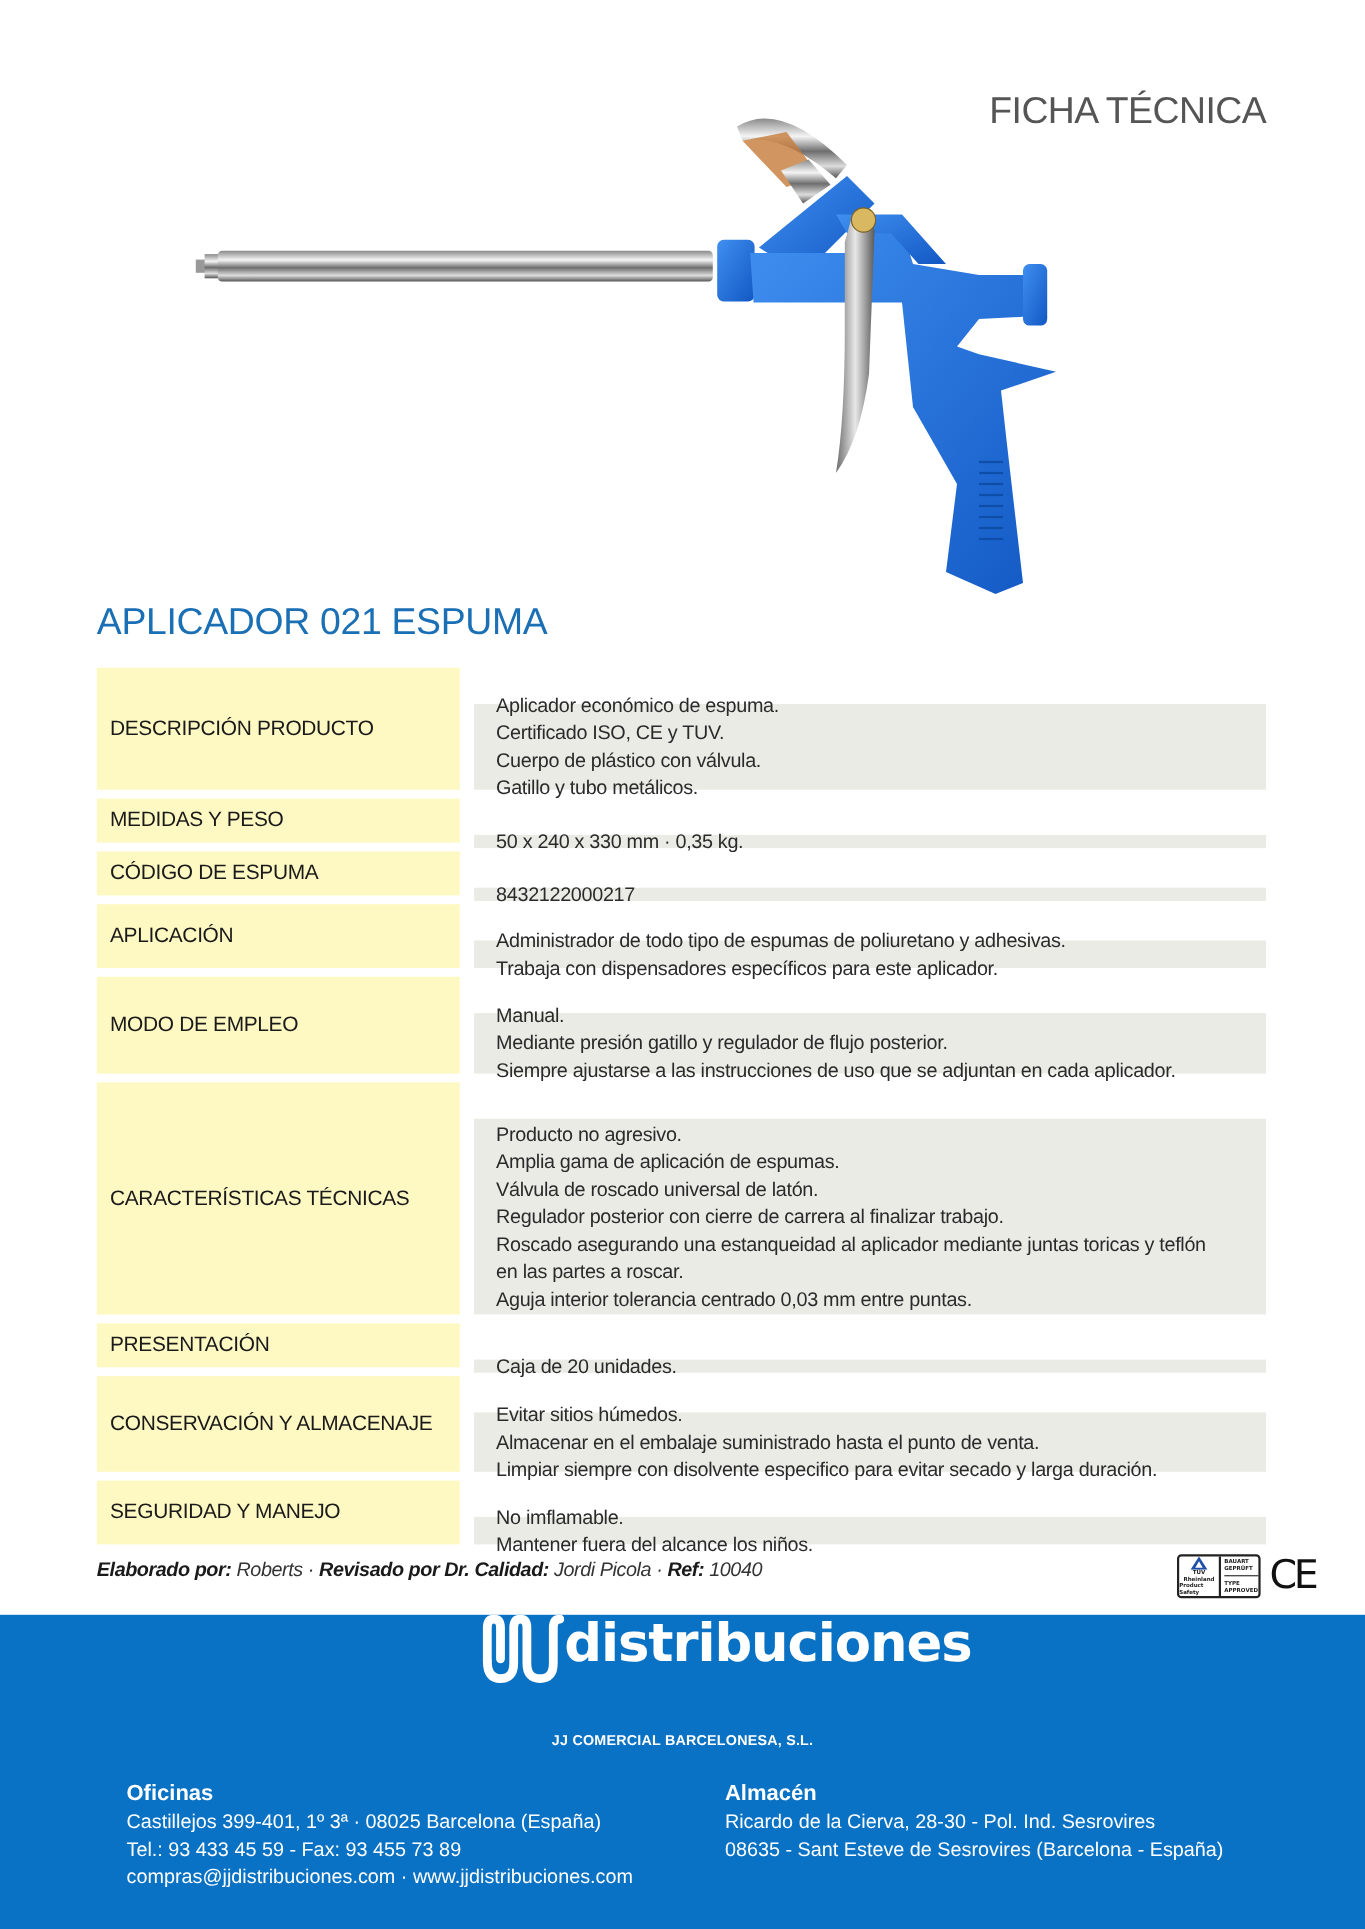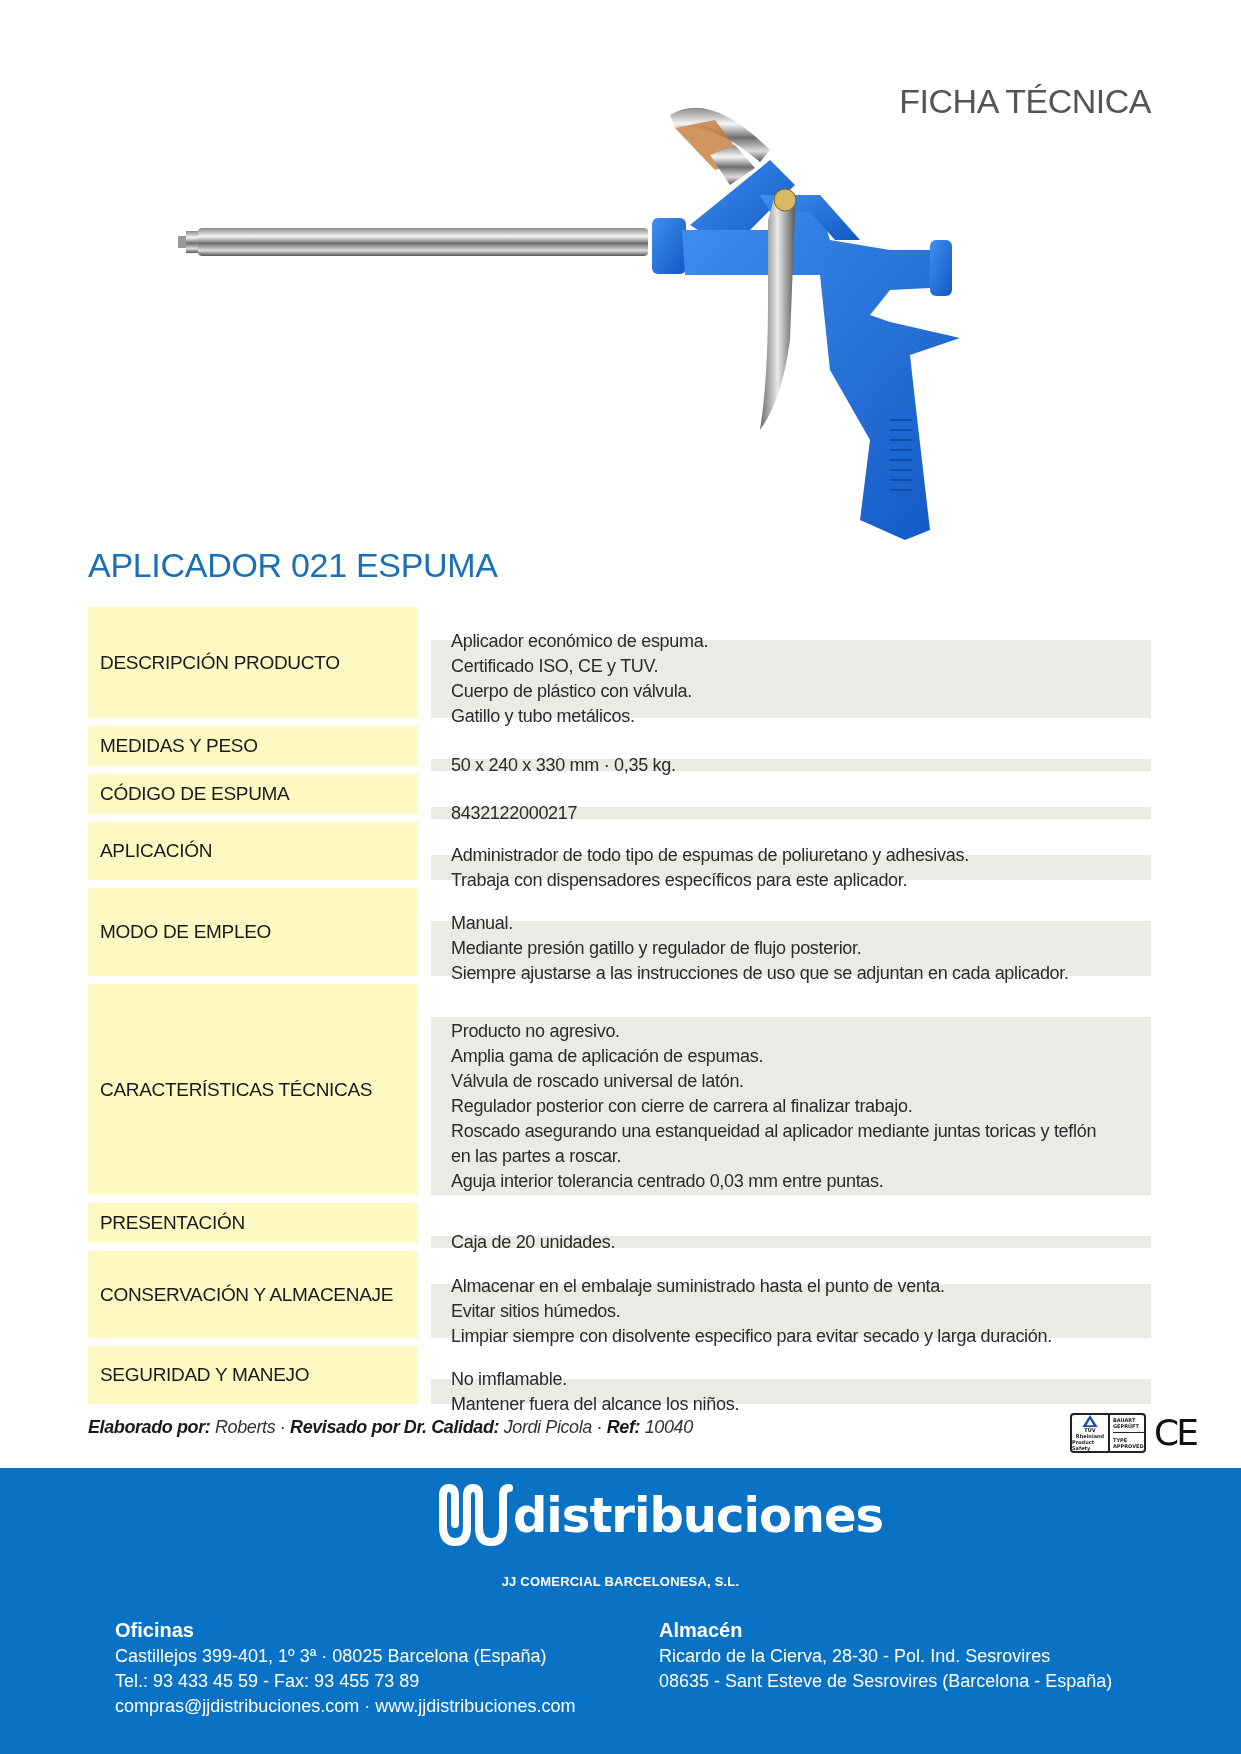--- a/index.html
+++ b/index.html
@@ -36,21 +36,21 @@
   .cert-logos { position:absolute; left:1070px; top:1413px; display:flex; align-items:center; gap:8px; }
   .tuv-badge {
     width:76px; height:40px; border:2px solid #222; border-radius:4px; display:flex; box-sizing:border-box;
     font-size:5px; font-weight:bold; color:#222; font-family:"DejaVu Sans", sans-serif;
   }
   .tuv-left { width:36px; border-right:2px solid #222; display:flex; flex-direction:column; align-items:center; justify-content:center; }
   .tuv-right { flex:1; display:flex; flex-direction:column; justify-content:space-around; padding-left:3px; }
   .tuv-right .sep { border-top:1px solid #222; }
   .ce-mark { font-size:36px; font-family:"DejaVu Sans", sans-serif; color:#111; letter-spacing:-3px; line-height:1; }
   .footer { position:absolute; left:0; top:1468px; width:1241px; height:286px; background:#0a72c4; color:#ffffff; }
-  .brand-logo { position:absolute; left:435px; top:16px; display:flex; align-items:center; }
+  .brand-logo { position:absolute; left:435px; top:0; display:flex; align-items:flex-start; }
   .brand-jj { width:78px; height:62px; }
   .brand-word { font-size:48px; font-weight:bold; color:#fff; letter-spacing:-1px; line-height:52px; font-family:"DejaVu Sans", sans-serif; }
   .company-name { position:absolute; left:0; width:1241px; top:106px; text-align:center; font-size:13px; font-weight:bold; letter-spacing:0.2px; }
   .office-block { position:absolute; left:115px; top:150px; font-size:18px; line-height:25px; }
   .warehouse-block { position:absolute; left:659px; top:150px; font-size:18px; line-height:25px; }
   .block-title { font-weight:bold; font-size:20px; display:block; margin-bottom:1px; }
   .footer .line { display:block; }
 </style>
 </head>
 <body>
@@ -165,22 +165,22 @@
   </div>
   <div class="spec-row" style="height:40px">
     <div class="spec-label">PRESENTACIÓN</div>
     <div class="spec-value">
       <span class="line">Caja de 20 unidades.</span>
     </div>
   </div>
   <div class="spec-row" style="height:87px">
     <div class="spec-label">CONSERVACIÓN Y ALMACENAJE</div>
     <div class="spec-value">
+      <span class="line">Evitar sitios húmedos.</span>
       <span class="line">Almacenar en el embalaje suministrado hasta el punto de venta.</span>
-      <span class="line">Evitar sitios húmedos.</span>
       <span class="line">Limpiar siempre con disolvente especifico para evitar secado y larga duración.</span>
     </div>
   </div>
   <div class="spec-row" style="height:58px">
     <div class="spec-label">SEGURIDAD Y MANEJO</div>
     <div class="spec-value">
       <span class="line">No imflamable.</span>
       <span class="line">Mantener fuera del alcance los niños.</span>
     </div>
   </div>

